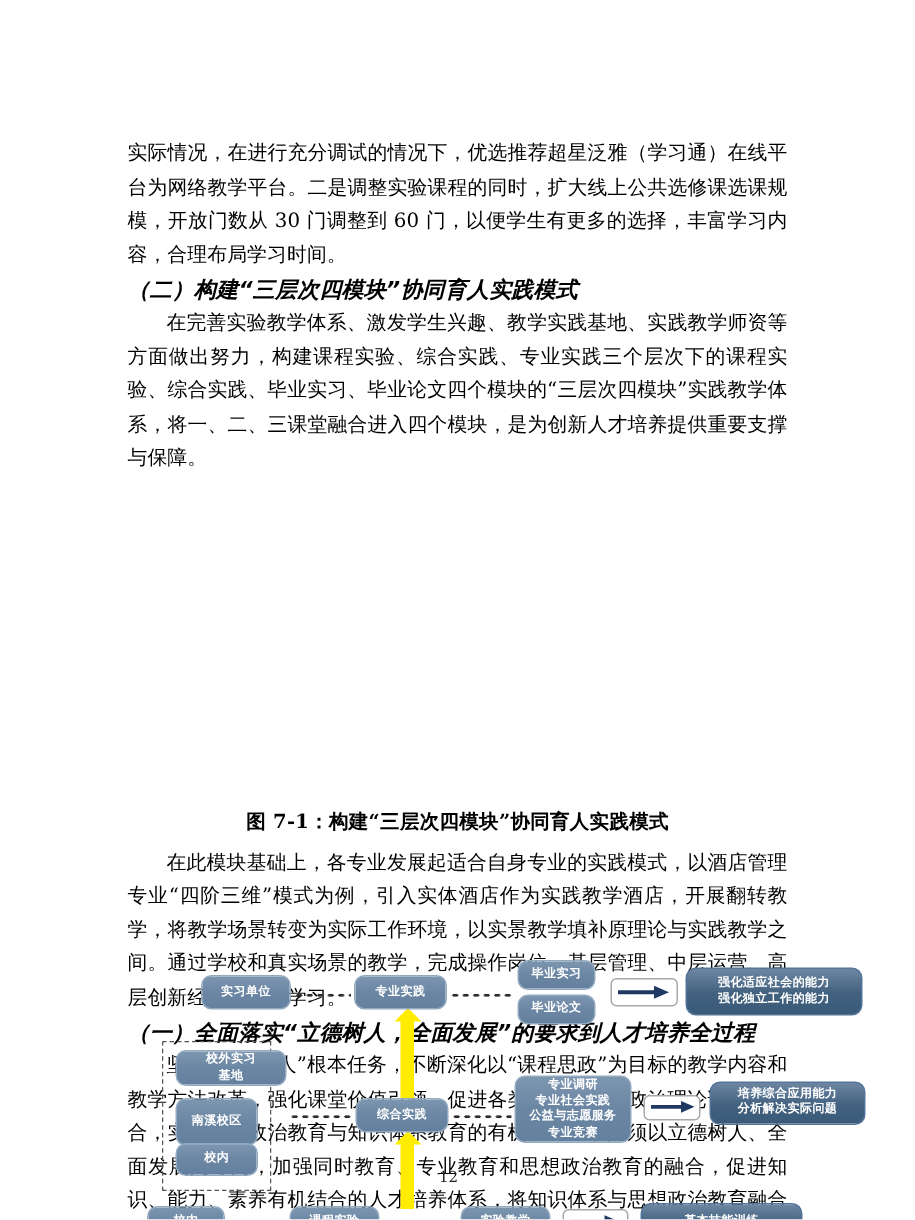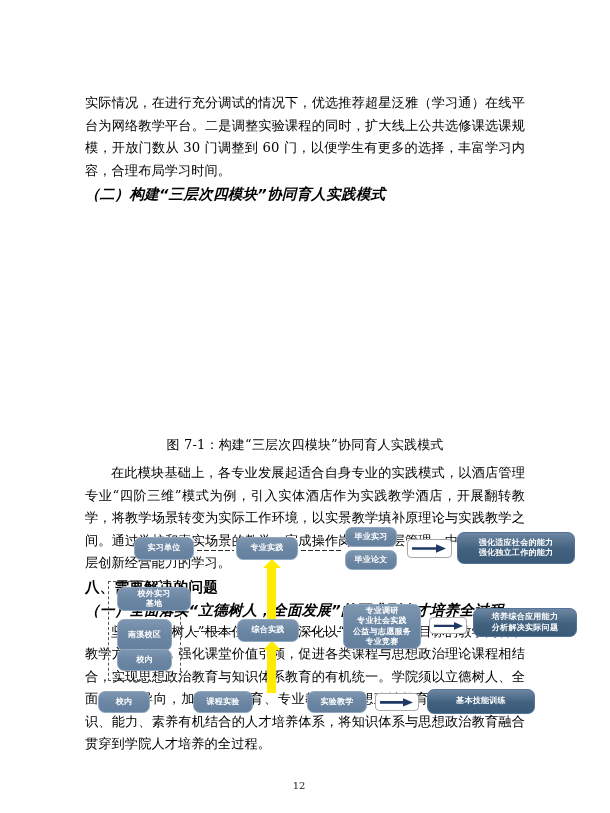--- a/index.html
+++ b/index.html
@@ -58,23 +58,23 @@
   
   .figure {
     position: relative;
     width: 440px;
     height: 205px;
     margin-top: 14px;
   }
   .fig-caption {
     text-align: center;
     font-size: 13px;
-    font-weight: normal;
-    font-family: "DejaVu Serif", "Liberation Serif", serif;
-    margin-top: 12px;
+    font-weight: bold;
+    font-family: "DejaVu Serif", "Liberation Serif", serif;
+    margin-top: 2px;
     letter-spacing: 0.2px;
   }
   .node {
     position: absolute;
     box-sizing: border-box;
     background: linear-gradient(to bottom, #7d96b0 0%, #6c87a4 48%, #63809e 100%);
     border: 1px solid #93a9c0;
     border-radius: 7px;
     color: #ffffff;
     font-family: "DejaVu Sans", "Liberation Sans", sans-serif;
@@ -155,20 +155,21 @@
 <body>
 
 <div id="page">
 
   <div class="content">
 
     <p class="body-text">实际情况，在进行充分调试的情况下，优选推荐超星泛雅（学习通）在线平台为网络教学平台。二是调整实验课程的同时，扩大线上公共选修课选课规模，开放门数从 30 门调整到 60 门，以便学生有更多的选择，丰富学习内容，合理布局学习时间。</p>
 
     <h2 class="heading">（二）构建“三层次四模块”协同育人实践模式</h2>
 
+    <p class="body-text indent">在完善实验教学体系、激发学生兴趣、教学实践基地、实践教学师资等方面做出努力，构建课程实验、综合实践、专业实践三个层次下的课程实验、综合实践、毕业实习、毕业论文四个模块的“三层次四模块”实践教学体系，将一、二、三课堂融合进入四个模块，是为创新人才培养提供重要支撑与保障。</p>
 
     <div class="figure">
 
       <div class="dots" style="left:111px; top:330px; width:38px;"></div>
       <div class="dots" style="left:215px; top:330px; width:43px;"></div>
       <div class="dots" style="left:108px; top:411px; width:42px;"></div>
       <div class="dots" style="left:216px; top:411px; width:40px;"></div>
 
       <div class="yarrow" style="left:182px; top:348px; height:52px;"></div>
       <div class="yarrow" style="left:182px; top:430px; height:44px;"></div>
@@ -228,21 +229,20 @@
       </div>
 
       <div class="node dark" style="left:342px; top:470px; width:108px; height:25px;">基本技能训练</div>
 
     </div>
 
     <div class="fig-caption">图 7-1：构建“三层次四模块”协同育人实践模式</div>
 
     <p class="body-text indent" style="margin-top:8px;">在此模块基础上，各专业发展起适合自身专业的实践模式，以酒店管理专业“四阶三维”模式为例，引入实体酒店作为实践教学酒店，开展翻转教学，将教学场景转变为实际工作环境，以实景教学填补原理论与实践教学之间。通过学校和真实场景的教学，完成操作岗位、基层管理、中层运营、高层创新经营能力的学习。</p>
 
-    <h2 class="heading-num">八、需要解决的问题</h2>
 
     <h2 class="heading">（一）全面落实“立德树人，全面发展”的要求到人才培养全过程</h2>
 
     <p class="body-text indent">坚持“立德树人”根本任务，不断深化以“课程思政”为目标的教学内容和教学方法改革，强化课堂价值引领，促进各类课程与思想政治理论课程相结合，实现思想政治教育与知识体系教育的有机统一。学院须以立德树人、全面发展为导向，加强同时教育、专业教育和思想政治教育的融合，促进知识、能力、素养有机结合的人才培养体系，将知识体系与思想政治教育融合贯穿到学院人才培养的全过程。</p>
 
   </div>
 
   <div class="page-number">12</div>
 
 </div>

